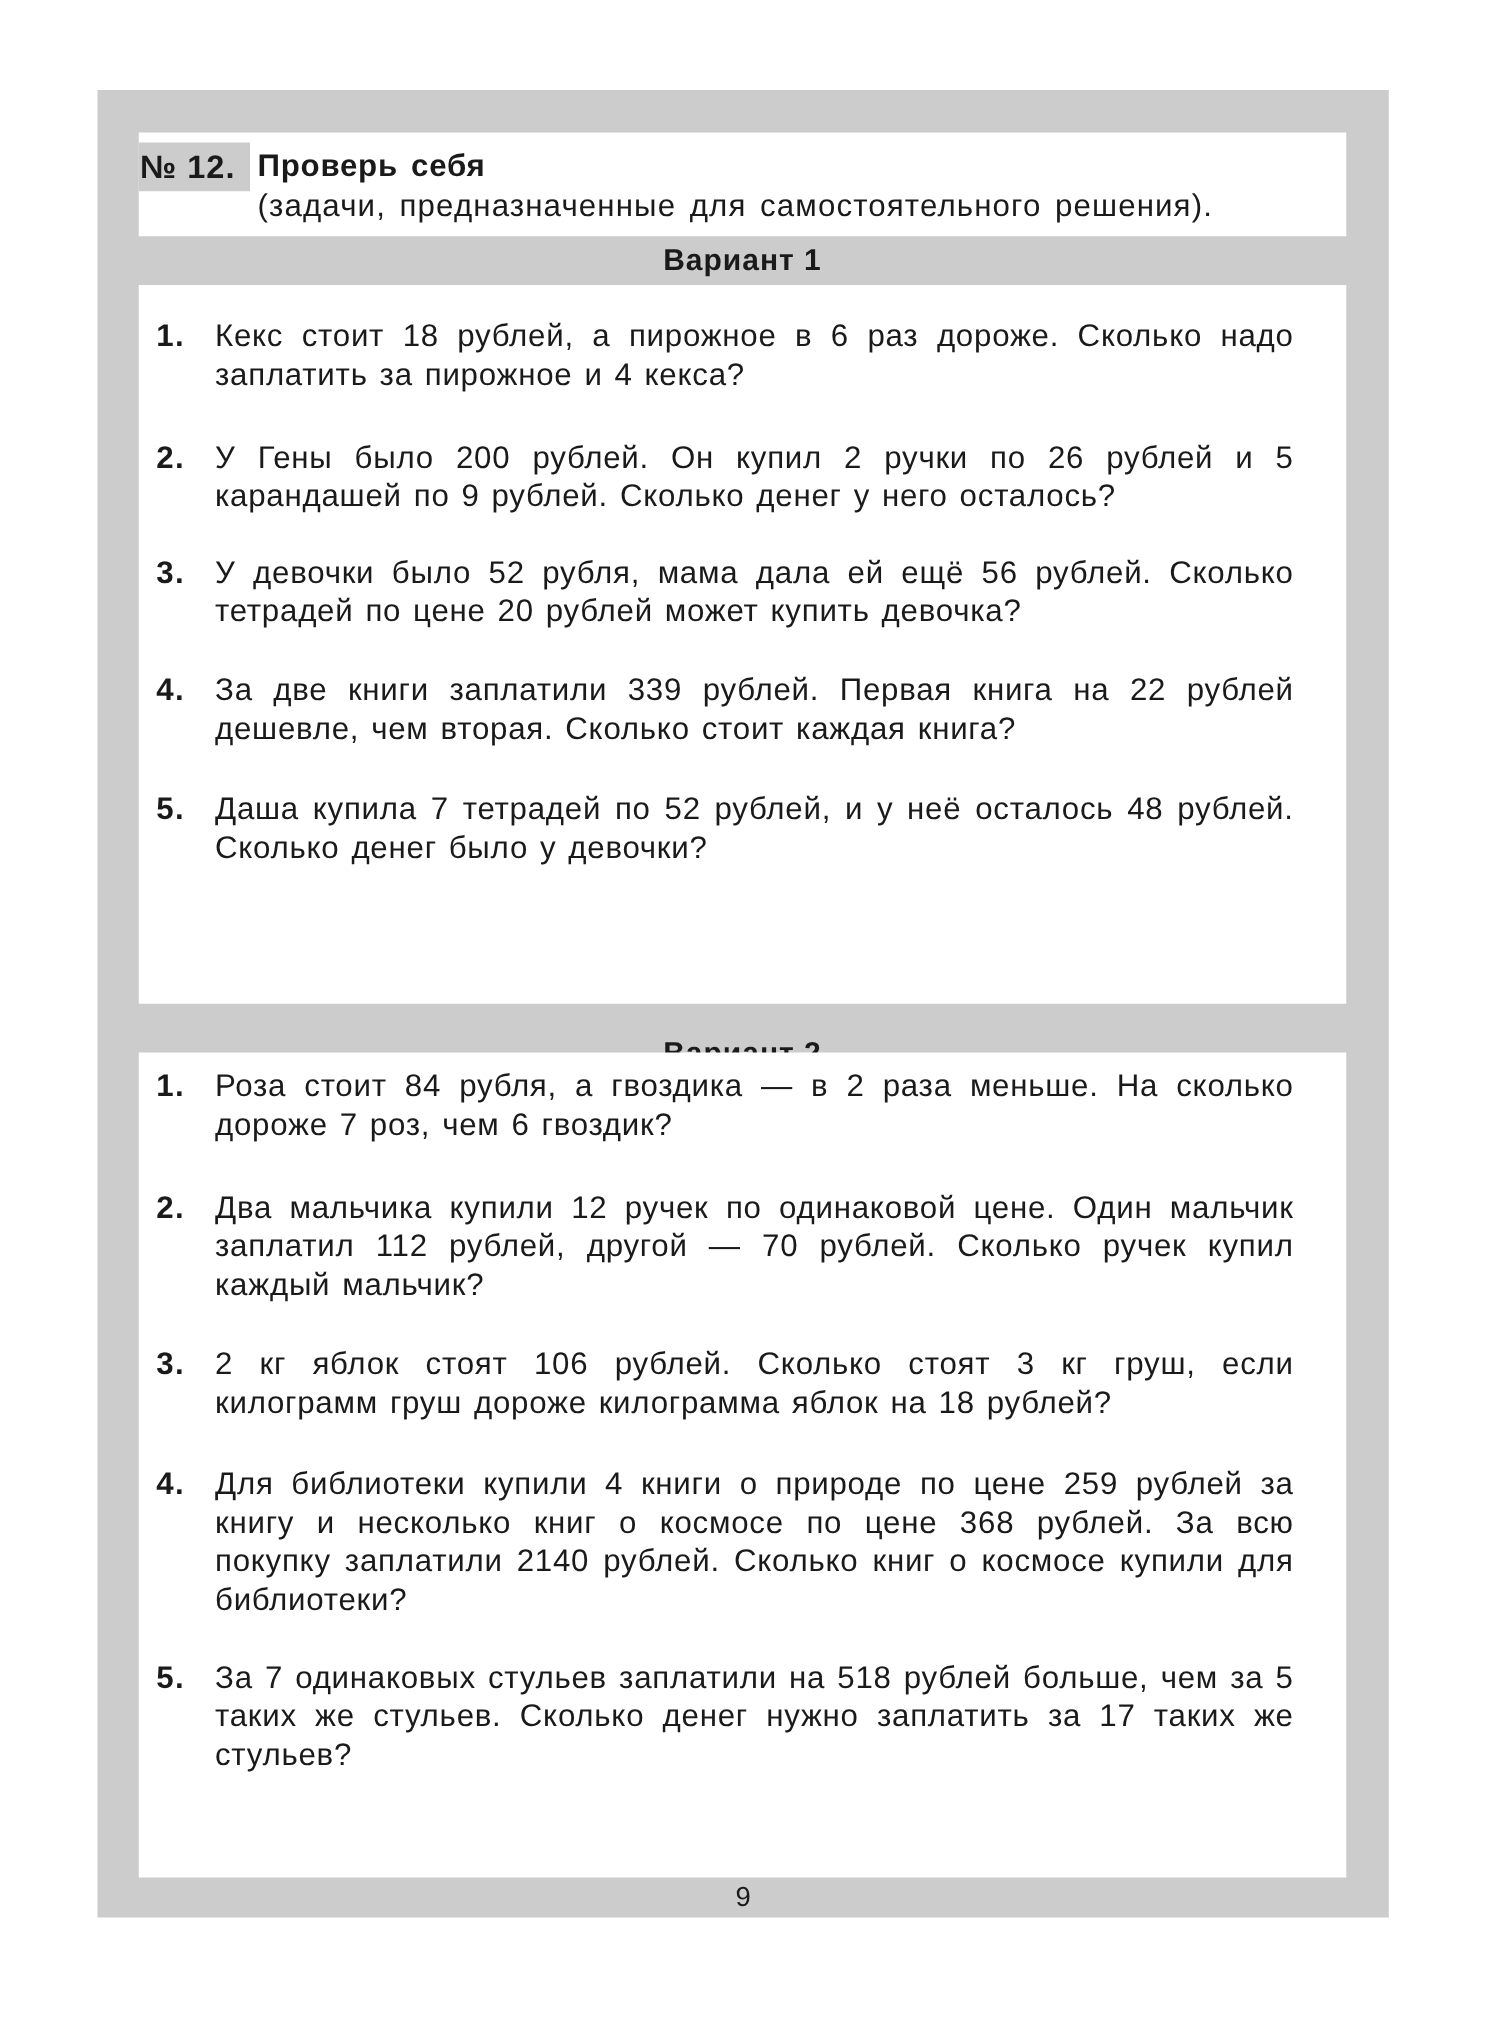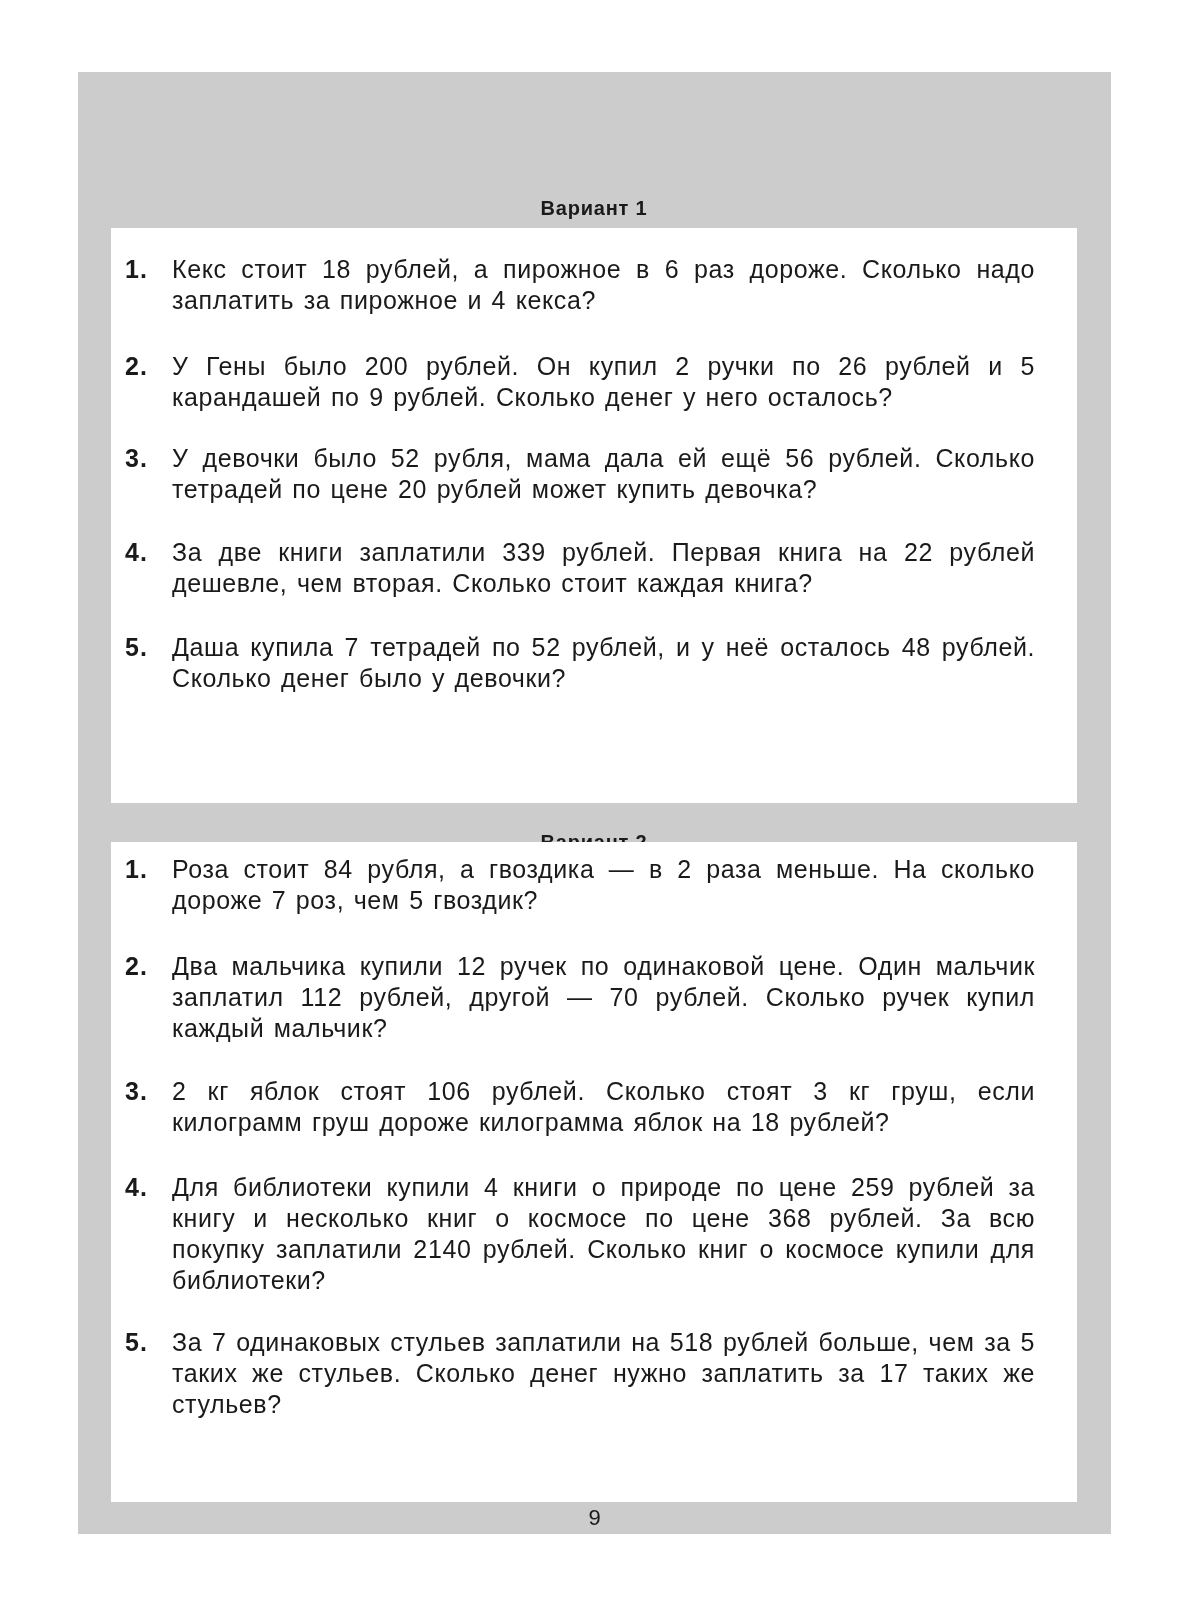--- a/index.html
+++ b/index.html
@@ -10,21 +10,21 @@
   .frame {
     position: absolute; left: 78px; top: 72px; width: 1033px; height: 1462px;
     background: #cccccc;
   }
   .white { position: absolute; left: 33px; width: 966px; background: #ffffff; }
   .head-box { top: 34px; height: 83px; }
   .v1-box { top: 156px; height: 575px; }
   .v2-box { top: 770px; height: 660px; }
   .band-label {
     position: absolute; left: 33px; width: 966px; text-align: center;
-    font-weight: bold; font-size: 20px; letter-spacing: 0.8px; line-height: 39px; height: 39px;
+    font-weight: bold; font-size: 24px; letter-spacing: 0.8px; line-height: 39px; height: 39px;
   }
   .band1 { top: 117px; }
   .band2 { top: 731px; margin-top: 20px; }
   .num-badge {
     position: absolute; left: 0; top: 8px; width: 89px; height: 39px;
     background: #cccccc; font-weight: bold; font-size: 26px; line-height: 39px;
     letter-spacing: 0.8px; padding-left: 1px; box-sizing: border-box;
   }
   .title {
     position: absolute; left: 95px; top: 8px; font-weight: bold; font-size: 25px;
@@ -43,20 +43,25 @@
   .page-num {
     position: absolute; left: 0; width: 1033px; top: 1430px; height: 32px;
     text-align: center; font-size: 22px; line-height: 32px;
   }
 </style>
 </head>
 <body>
 
 <div class="frame">
 
+  <div class="white head-box">
+    <div class="num-badge">№ 12.</div>
+    <div class="title">Проверь себя</div>
+    <div class="subtitle">(задачи, предназначенные для самостоятельного решения).</div>
+  </div>
 
   <div class="band-label band1">Вариант 1</div>
 
   <div class="white v1-box">
     <div class="q" style="top:26px">
       <span class="qn">1.</span>
       <span class="qt">Кекс стоит 18 рублей, а пирожное в 6 раз дороже. Сколько надо заплатить за пирожное и 4 кекса?</span>
     </div>
     <div class="q" style="top:123px">
       <span class="qn">2.</span>
@@ -74,21 +79,21 @@
       <span class="qn">5.</span>
       <span class="qt">Даша купила 7 тетрадей по 52 рублей, и у неё осталось 48 рублей. Сколько денег было у девочки?</span>
     </div>
   </div>
 
   <div class="band-label band2">Вариант 2</div>
 
   <div class="white v2-box">
     <div class="q" style="top:12px">
       <span class="qn">1.</span>
-      <span class="qt">Роза стоит 84 рубля, а гвоздика — в 2 раза меньше. На сколько дороже 7 роз, чем 5 гвоздик?</span>
+      <span class="qt">Роза стоит 84 рубля, а гвоздика — в 2 раза меньше. На сколько дороже 7 роз, чем 6 гвоздик?</span>
     </div>
     <div class="q" style="top:109px">
       <span class="qn">2.</span>
       <span class="qt">Два мальчика купили 12 ручек по одинаковой цене. Один мальчик заплатил 112 рублей, другой — 70 рублей. Сколько ручек купил каждый мальчик?</span>
     </div>
     <div class="q" style="top:234px">
       <span class="qn">3.</span>
       <span class="qt">2 кг яблок стоят 106 рублей. Сколько стоят 3 кг груш, если килограмм груш дороже килограмма яблок на 18 рублей?</span>
     </div>
     <div class="q" style="top:330px">

